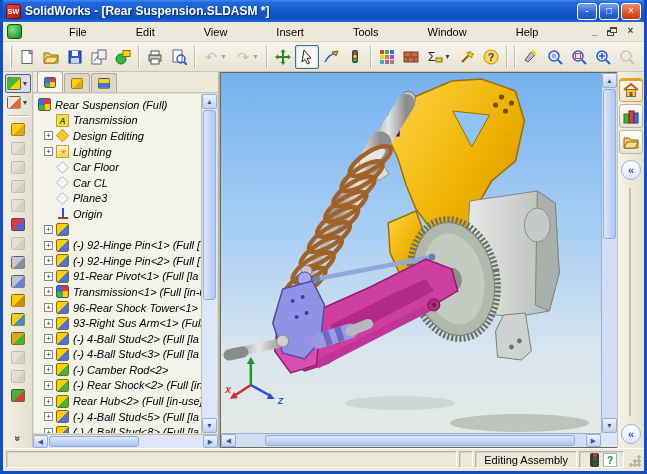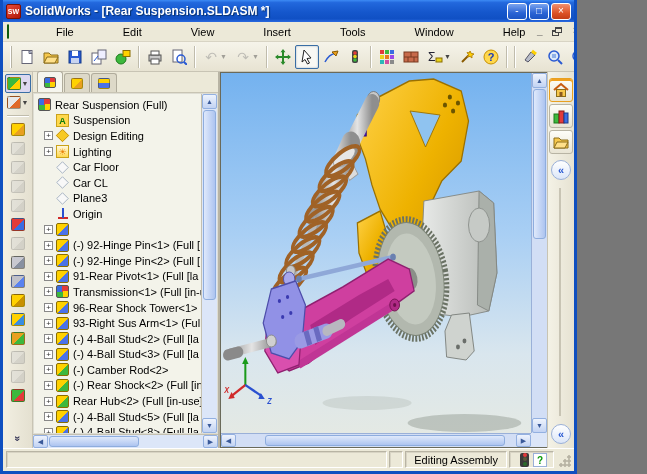--- a/index.html
+++ b/index.html
@@ -1,17 +1,17 @@
 <!DOCTYPE html>
 <html><head>
 <meta charset="utf-8">
 <style>
   html,body{margin:0;padding:0;background:#777;}
   *{box-sizing:border-box;}
-  .win{width:577px;height:474px;font-family:"Liberation Sans",sans-serif;font-size:11px;
+  .win{width:647px;height:474px;font-family:"Liberation Sans",sans-serif;font-size:11px;
        background:#ece9d8;border:3px solid #0f4fc0;border-top:none;position:relative;
        display:flex;flex-direction:column;overflow:hidden;}
   
   .titlebar{height:22px;background:linear-gradient(180deg,#3d8bf5 0%,#2268dd 12%,#1557cc 55%,#1050c4 85%,#2a6ae0 100%);
             display:flex;align-items:center;padding:0 3px;flex:0 0 22px;}
   .sw-logo{width:15px;height:15px;background:linear-gradient(145deg,#e84a3a,#b01808);border:1px solid #7a0e04;border-radius:2px;
            color:#fff;font-weight:bold;font-size:7px;display:flex;align-items:center;justify-content:center;margin-right:4px;}
   .title-text{color:#fff;font-weight:bold;font-size:12px;text-shadow:1px 1px 1px #08306a;flex:1;white-space:nowrap;overflow:hidden;}
   .tb-btns{display:flex;gap:2px;}
   .tb-btn{width:20px;height:17px;border:1px solid #fff;border-radius:3px;color:#fff;font-size:10px;line-height:14px;
@@ -50,21 +50,21 @@
   .lsep{width:22px;height:1px;border-top:1px solid #c0bcac;border-bottom:1px solid #fff;margin:3px 0;}
   .lchev{margin-top:auto;margin-bottom:4px;color:#335;font-weight:bold;transform:rotate(90deg);font-size:10px;}
   
   .treepanel{width:187px;background:#f3f3ea;border-right:2px solid #b8b4a4;display:flex;flex-direction:column;flex:0 0 187px;}
   .tree-tabs{height:21px;background:#ece9d8;display:flex;align-items:flex-end;padding-left:4px;border-bottom:1px solid #c8c4b4;flex:0 0 21px;}
   .ttab{width:26px;height:19px;border:1px solid #b0ac9c;border-bottom:none;border-radius:3px 3px 0 0;background:#ddd9c8;
         display:flex;align-items:center;justify-content:center;margin-right:1px;}
   .ttab.active{background:#f6f6ee;height:21px;}
   .ttab .blob{width:12px;height:11px;}
   .tree-body{flex:1;display:flex;min-height:0;border:1px solid #9a96883d;}
-  .tree-rows{flex:1;overflow:hidden;padding:3px 0 8px 4px;}
+  .tree-rows{flex:1;overflow:hidden;padding:3px 0 8px 4px;font-style:italic;}
   .tree-row{display:flex;align-items:center;height:15.6px;white-space:nowrap;overflow:hidden;color:#000;}
   .tree-row .plus{width:9px;height:9px;border:1px solid #888;background:#fff;color:#333;font-size:8px;line-height:7px;
                   text-align:center;margin-right:3px;flex:0 0 9px;}
   .tree-row .noplus{width:12px;flex:0 0 12px;}
   .tree-row.child{padding-left:6px;}
   .ti{width:13px;height:13px;flex:0 0 13px;margin-right:4px;position:relative;}
   .ti-assembly-root,.ti-assembly{background:conic-gradient(#e23a3a 0 25%,#ffd100 0 50%,#3db83d 0 75%,#3a6de2 0);border:1px solid #555;border-radius:2px;}
   .ti-annotations{background:#ffd84d;border:1px solid #caa21a;color:#0a7a0a;font-weight:bold;font-size:9px;text-align:center;line-height:12px;}
   .ti-design-binder{background:#f7c924;border:1px solid #b8860b;transform:rotate(45deg) scale(.72);}
   .ti-lighting{background:linear-gradient(#fff8e0,#ffd84d);border:1px solid #caa21a;color:#e8820a;font-size:9px;text-align:center;line-height:12px;}
@@ -401,21 +401,21 @@
       </div>
       <div class="tree-body">
         <div class="tree-rows">
             <div class="tree-row">
               <span class="ti ti-assembly-root"></span>
               <span>Rear Suspension  (Full)</span>
             </div>
             <div class="tree-row child">
               <span class="noplus"></span>
               <span class="ti ti-annotations">A</span>
-              <span>Suspension</span>
+              <span>Transmission</span>
             </div>
             <div class="tree-row child">
               <span class="plus">+</span>
               <span class="ti ti-design-binder"></span>
               <span>Design Editing</span>
             </div>
             <div class="tree-row child">
               <span class="plus">+</span>
               <span class="ti ti-lighting">☀</span>
               <span>Lighting</span>

